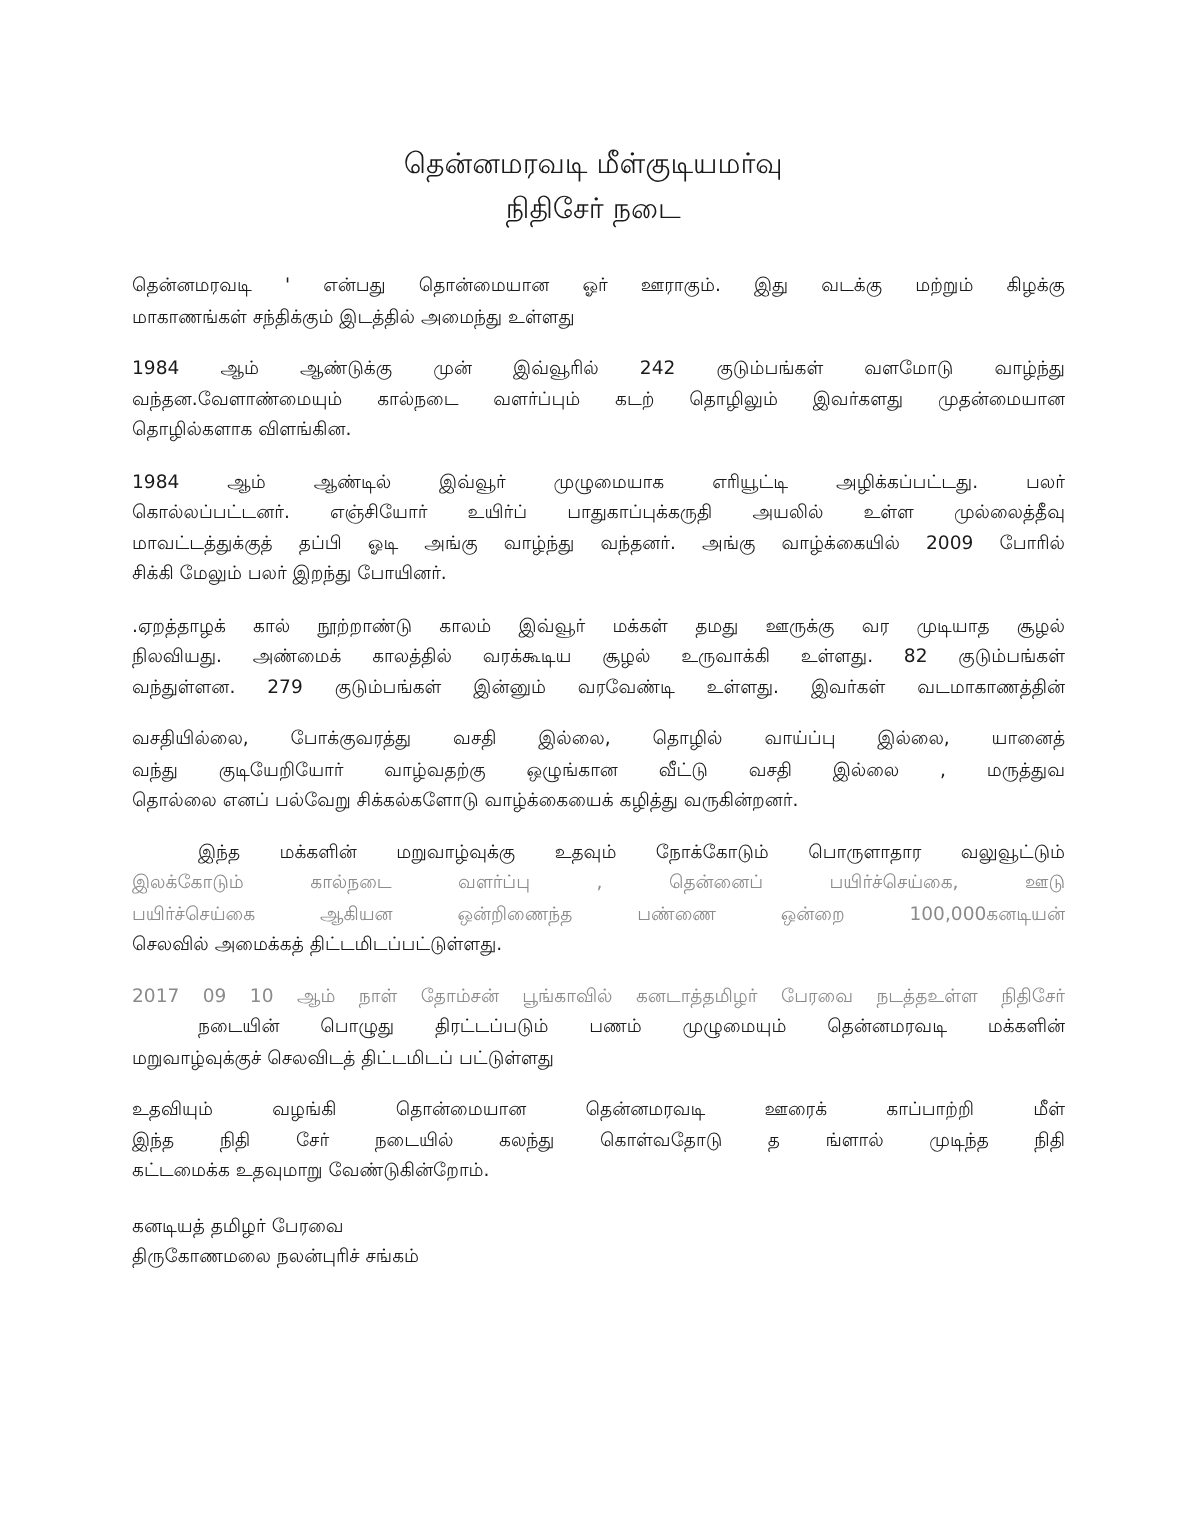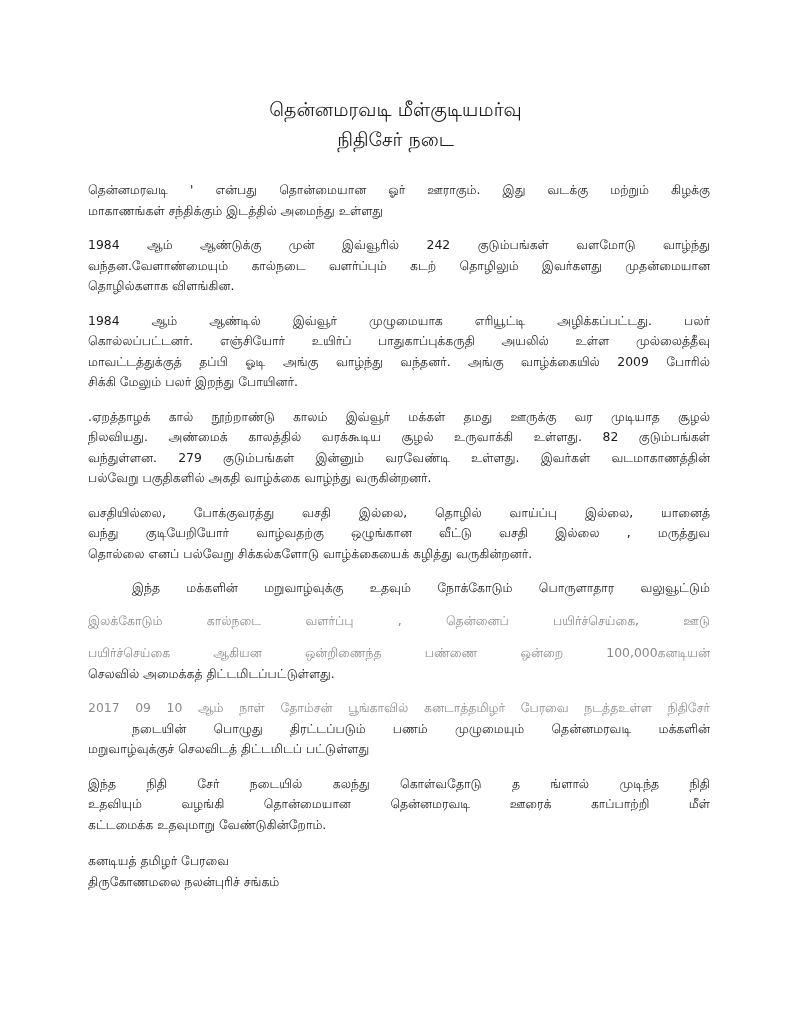--- a/index.html
+++ b/index.html
@@ -41,21 +41,21 @@
       font-size: 12.4px;
       line-height: 20.5px;
     }
     .para {
       margin: 0 0 14px 0;
       text-align: justify;
       text-align-last: left;
     }
     .line { display: block; white-space: nowrap; overflow: hidden; }
     .just { text-align: justify; text-align-last: justify; }
-    .grey { color: #8a8a8a; margin-top: 12px; }
+    .grey { color: #8a8a8a; }
     .dark { color: #1a1a1a; margin-left: 44px; }
     .sig { margin-top: 16px; }
   </style>
 </head>
 <body>
 
 <div class="page">
 
   <div class="title-block">
     <span class="title-line">தென்னமரவடி மீள்குடியமர்வு</span>
@@ -79,21 +79,20 @@
       <span class="line just">1984 ஆம் ஆண்டில் இவ்வூர் முழுமையாக எரியூட்டி அழிக்கப்பட்டது. பலர்</span>
       <span class="line just">கொல்லப்பட்டனர். எஞ்சியோர் உயிர்ப் பாதுகாப்புக்கருதி அயலில் உள்ள முல்லைத்தீவு</span>
       <span class="line just">மாவட்டத்துக்குத் தப்பி ஓடி அங்கு வாழ்ந்து வந்தனர். அங்கு வாழ்க்கையில் 2009 போரில்</span>
       <span class="line">சிக்கி மேலும் பலர் இறந்து போயினர்.</span>
     </div>
 
     <div class="para">
       <span class="line just">.ஏறத்தாழக் கால் நூற்றாண்டு காலம் இவ்வூர் மக்கள் தமது ஊருக்கு வர முடியாத சூழல்</span>
       <span class="line just">நிலவியது. அண்மைக் காலத்தில் வரக்கூடிய சூழல் உருவாக்கி உள்ளது. 82 குடும்பங்கள்</span>
       <span class="line just">வந்துள்ளன. 279 குடும்பங்கள் இன்னும் வரவேண்டி உள்ளது. இவர்கள் வடமாகாணத்தின்</span>
-      <span class="line">பல்வேறு பகுதிகளில் அகதி வாழ்க்கை வாழ்ந்து வருகின்றனர்.</span>
     </div>
 
     <div class="para">
       <span class="line just">வசதியில்லை, போக்குவரத்து வசதி இல்லை, தொழில் வாய்ப்பு இல்லை, யானைத்</span>
       <span class="line just">வந்து குடியேறியோர் வாழ்வதற்கு ஒழுங்கான வீட்டு வசதி இல்லை , மருத்துவ</span>
       <span class="line">தொல்லை எனப் பல்வேறு சிக்கல்களோடு வாழ்க்கையைக் கழித்து வருகின்றனர்.</span>
     </div>
 
     <div class="para">
       <span class="line just dark">இந்த மக்களின் மறுவாழ்வுக்கு உதவும் நோக்கோடும் பொருளாதார வலுவூட்டும்</span>
@@ -102,22 +101,22 @@
       <span class="line">செலவில் அமைக்கத் திட்டமிடப்பட்டுள்ளது.</span>
     </div>
 
     <div class="para">
       <span class="line just grey">2017 09 10 ஆம் நாள் தோம்சன் பூங்காவில் கனடாத்தமிழர் பேரவை நடத்தஉள்ள நிதிசேர்</span>
       <span class="line just dark">நடையின் பொழுது திரட்டப்படும் பணம் முழுமையும் தென்னமரவடி மக்களின்</span>
       <span class="line">மறுவாழ்வுக்குச் செலவிடத் திட்டமிடப் பட்டுள்ளது</span>
     </div>
 
     <div class="para">
+      <span class="line just">உதவியும் வழங்கி தொன்மையான தென்னமரவடி ஊரைக் காப்பாற்றி மீள்</span>
       <span class="line just">இந்த நிதி சேர் நடையில் கலந்து கொள்வதோடு த ங்ளால் முடிந்த நிதி</span>
-      <span class="line just">உதவியும் வழங்கி தொன்மையான தென்னமரவடி ஊரைக் காப்பாற்றி மீள்</span>
       <span class="line">கட்டமைக்க உதவுமாறு வேண்டுகின்றோம்.</span>
     </div>
 
     <div class="para sig">
       <span class="line">கனடியத் தமிழர் பேரவை</span>
       <span class="line">திருகோணமலை நலன்புரிச் சங்கம்</span>
     </div>
 
   </div>
 </div>

